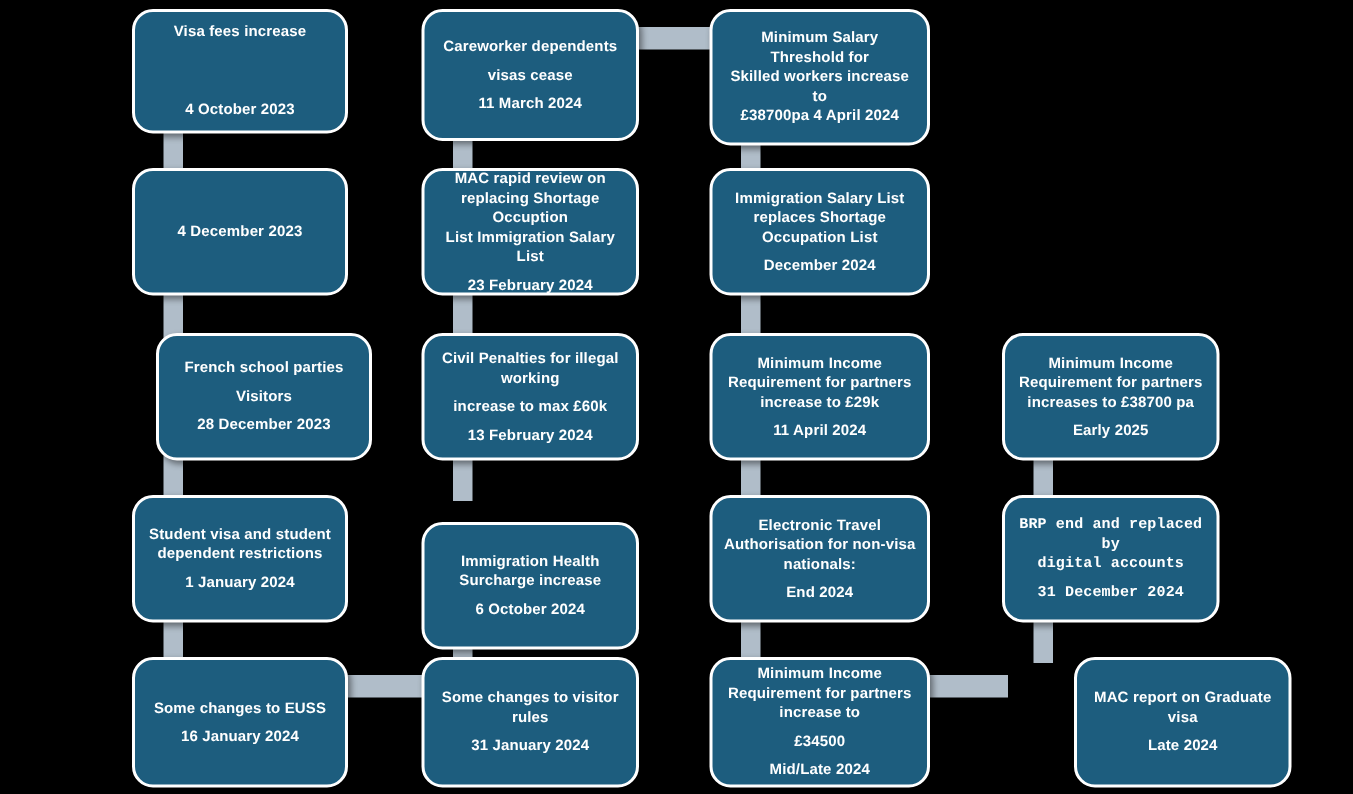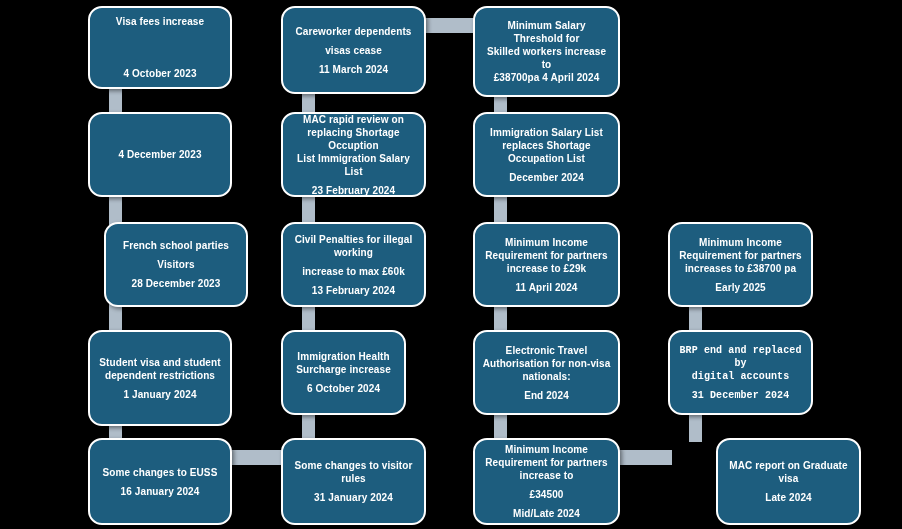--- a/index.html
+++ b/index.html
@@ -76,21 +76,21 @@
         <p>4 October 2023</p>
       </div>
       <div class="node" style="left: 88px; top: 112px; width: 144px; height: 85px;">
         <p>4 December 2023</p>
       </div>
       <div class="node" style="left: 88px; top: 222px; width: 144px; height: 85px; margin-left: 16px;">
         <p>French school parties</p>
         <p>Visitors</p>
         <p>28 December 2023</p>
       </div>
-      <div class="node" style="left: 88px; top: 330px; width: 144px; height: 96px;">
+      <div class="node" style="left: 88px; top: 330px; width: 144px; height: 85px;">
         <p>Student visa and student
 dependent restrictions</p>
         <p>1 January 2024</p>
       </div>
       <div class="node" style="left: 88px; top: 438px; width: 144px; height: 87px;">
         <p>Some changes to EUSS</p>
         <p>16 January 2024</p>
       </div>
       <div class="node" style="left: 281px; top: 6px; width: 145px; height: 88px;">
         <p>Careworker dependents</p>
@@ -102,21 +102,21 @@
 replacing Shortage Occuption
 List Immigration Salary List</p>
         <p>23 February 2024</p>
       </div>
       <div class="node" style="left: 281px; top: 222px; width: 145px; height: 85px;">
         <p>Civil Penalties for illegal
 working</p>
         <p>increase to max £60k</p>
         <p>13 February 2024</p>
       </div>
-      <div class="node" style="left: 281px; top: 330px; width: 125px; height: 85px;">
+      <div class="node" style="left: 281px; top: 348px; width: 145px; height: 85px;">
         <p>Immigration Health
 Surcharge increase</p>
         <p>6 October 2024</p>
       </div>
       <div class="node" style="left: 281px; top: 438px; width: 145px; height: 87px;">
         <p>Some changes to visitor rules</p>
         <p>31 January 2024</p>
       </div>
       <div class="node" style="left: 473px; top: 6px; width: 147px; height: 91px;">
         <p>Minimum Salary Threshold for

